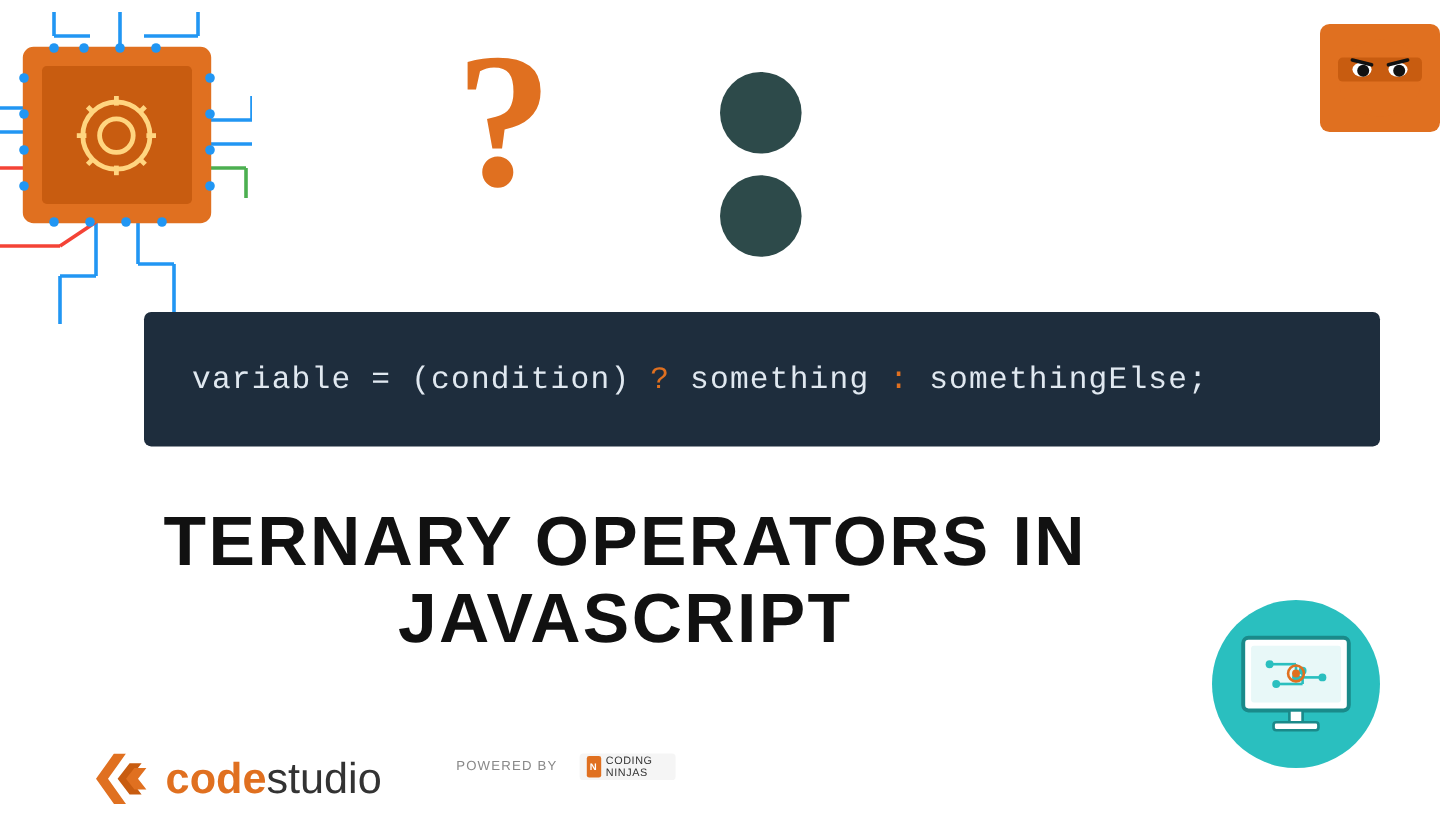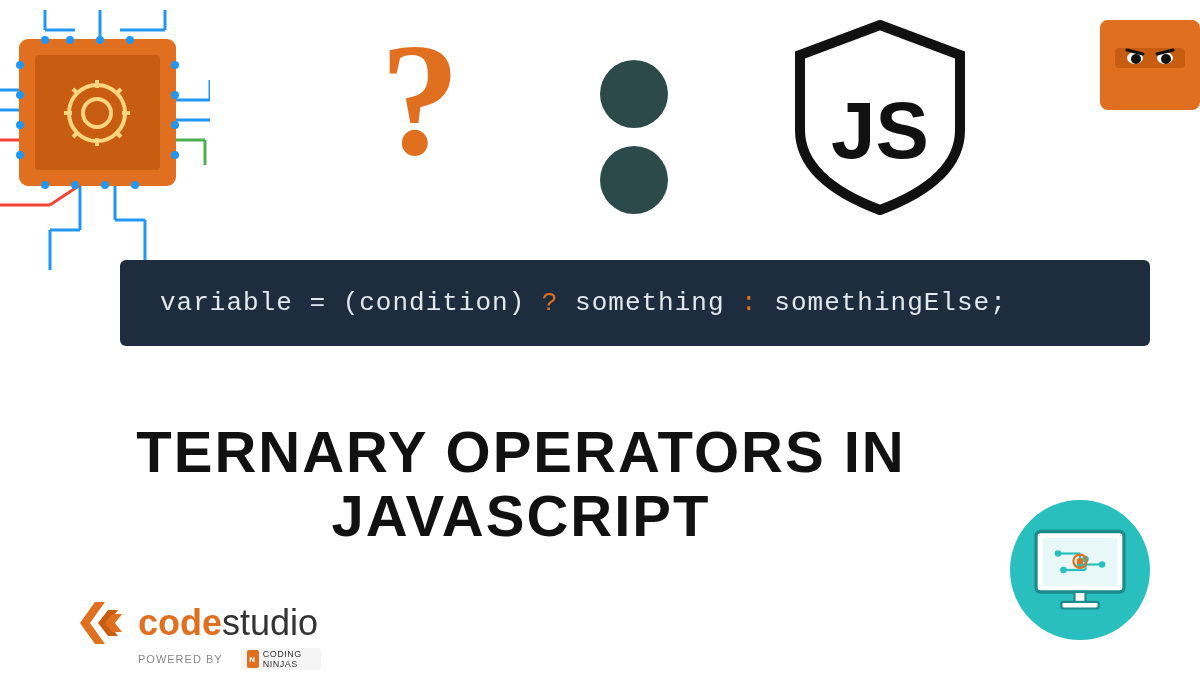--- a/index.html
+++ b/index.html
@@ -77,21 +77,21 @@
     }
 
     
     .code-block {
       position: absolute;
       top: 260px;
       left: 120px;
       right: 50px;
       background: #1e2d3d;
       border-radius: 6px;
-      padding: 28px 40px;
+      padding: 41px 40px;
     }
 
     .code-text {
       font-family: 'Courier New', Courier, monospace;
       font-size: 26px;
       color: #e0e8f0;
       letter-spacing: 1px;
       white-space: nowrap;
     }
 
@@ -126,21 +126,21 @@
       align-items: center;
       justify-content: center;
     }
 
     
     .codestudio-logo {
       position: absolute;
       bottom: 30px;
       left: 80px;
       display: flex;
-      flex-direction: column;
+      flex-direction: row;
       align-items: flex-start;
       gap: 4px;
     }
 
     .codestudio-brand {
       display: flex;
       align-items: center;
       gap: 8px;
     }
 
@@ -288,30 +288,20 @@
     </svg>
   </div>
 
   <div class="question-mark">?</div>
 
   <div class="colon-dots">
     <div class="dot"></div>
     <div class="dot"></div>
   </div>
 
-  <div class="js-shield">
-    <svg viewBox="0 0 180 195" xmlns="http://www.w3.org/2000/svg">
-
-      <path d="M90 5 L170 35 L170 110 Q170 160 90 190 Q10 160 10 110 L10 35 Z" fill="white" stroke="#111" stroke-width="10"></path>
-
-      <path d="M90 18 L158 44 L158 110 Q158 153 90 178 Q22 153 22 110 L22 44 Z" fill="white"></path>
-
-      <text x="90" y="138" text-anchor="middle" font-size="80" font-weight="900" font-family="Arial Black, sans-serif" fill="#111">JS</text>
-    </svg>
-  </div>
 
   <div class="cn-logo-top-right">
     <svg viewBox="0 0 100 90" xmlns="http://www.w3.org/2000/svg">
       <rect x="0" y="0" width="100" height="90" rx="8" fill="#E07020"></rect>
 
       <ellipse cx="50" cy="45" rx="35" ry="32" fill="#E07020"></ellipse>
 
       <rect x="15" y="28" width="70" height="20" rx="4" fill="#c85c10"></rect>
 
       <ellipse cx="35" cy="38" rx="8" ry="6" fill="white"></ellipse>

